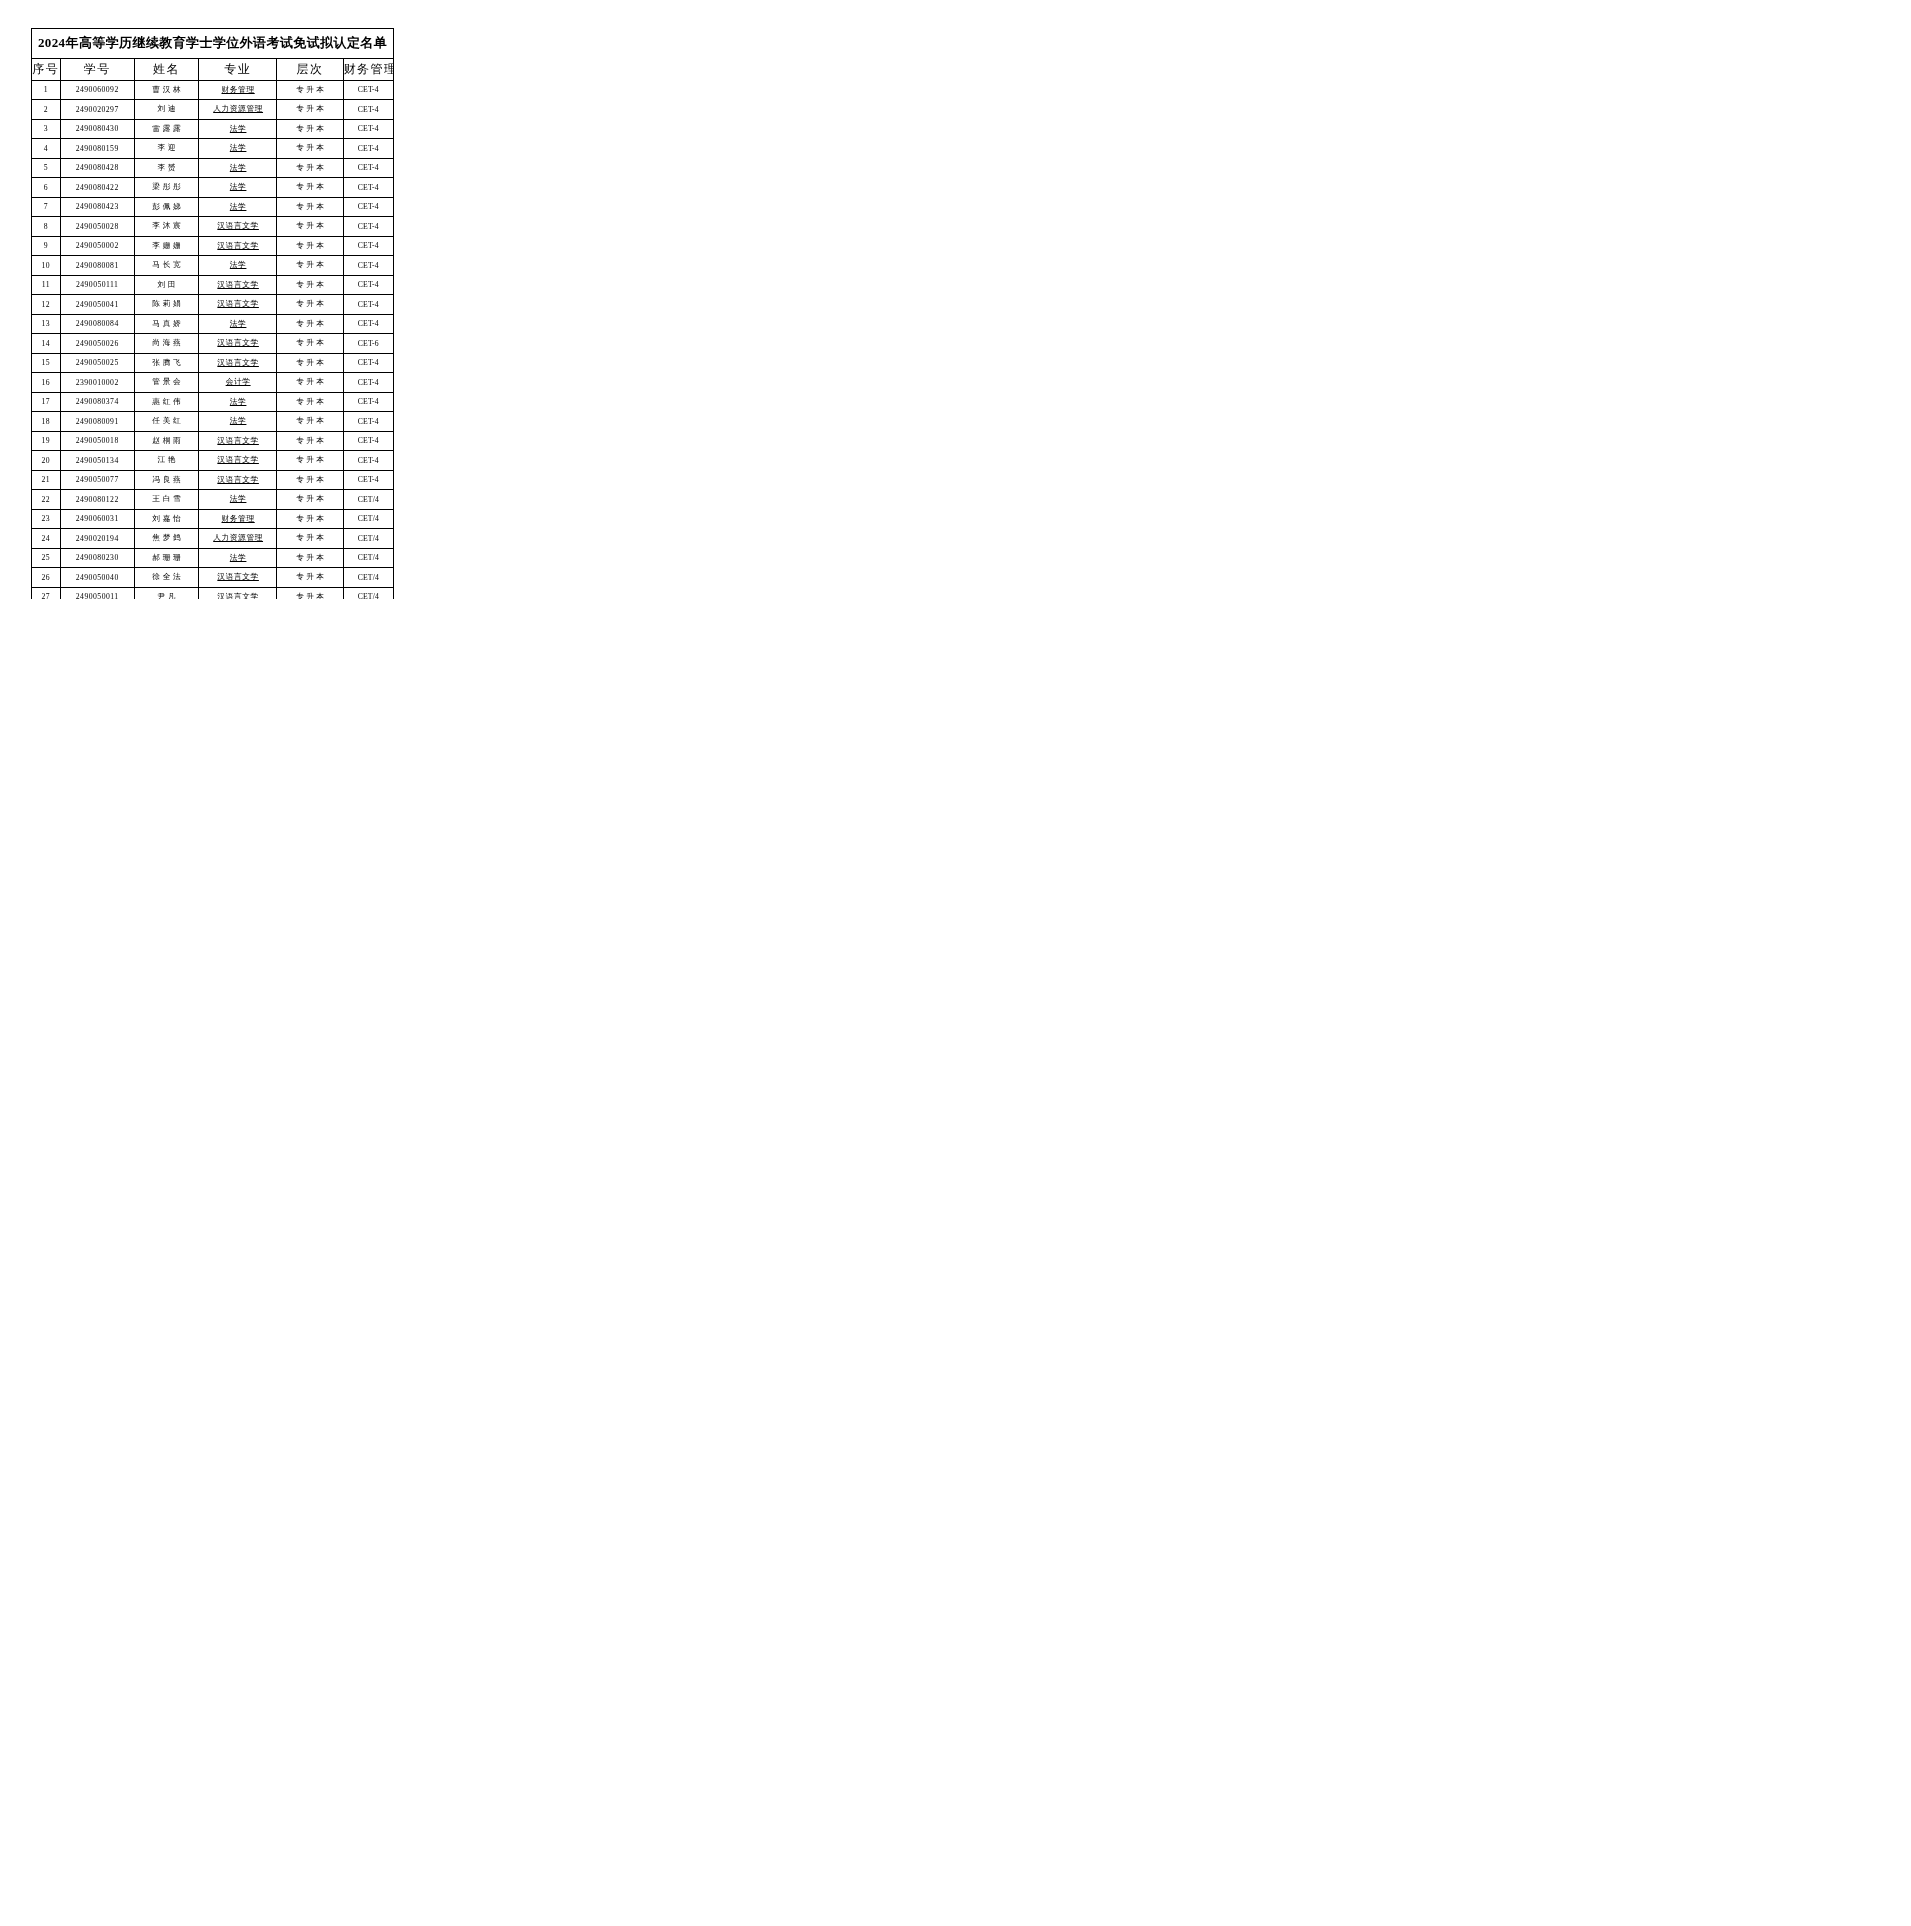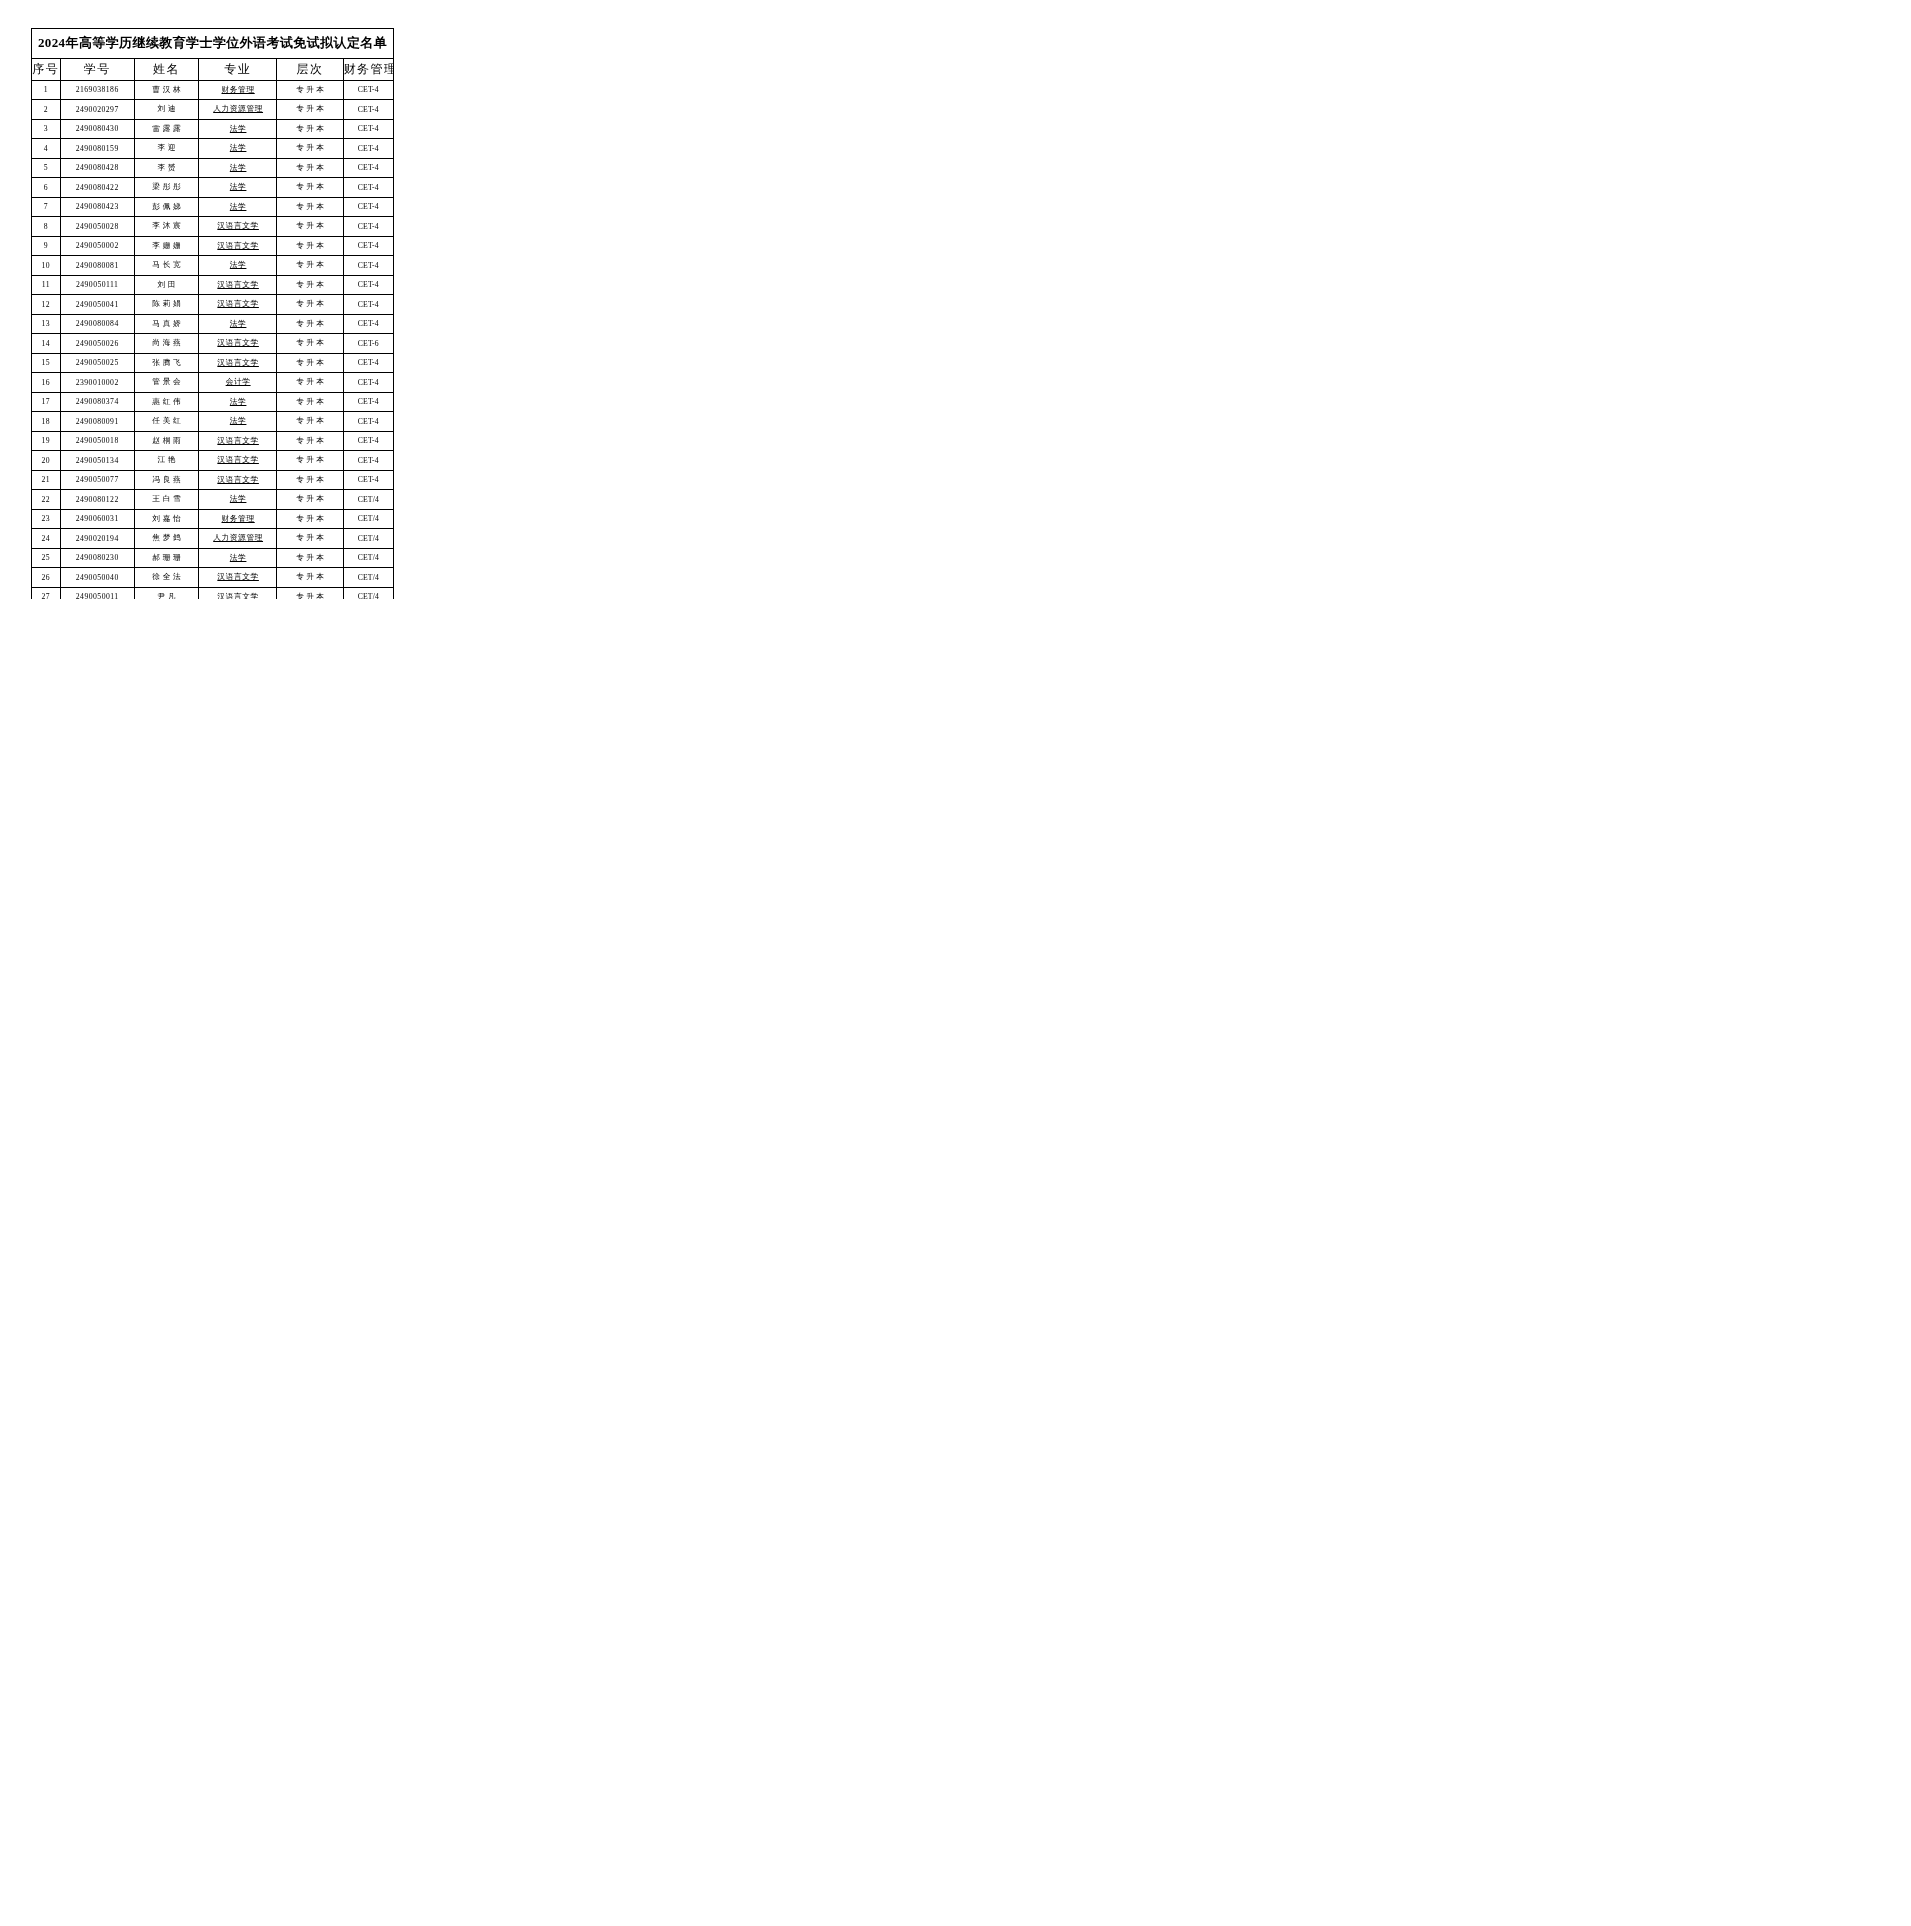--- a/index.html
+++ b/index.html
@@ -88,21 +88,21 @@
         <th>学号</th>
         <th>姓名</th>
         <th>专业</th>
         <th>层次</th>
         <th>财务管理</th>
       </tr>
     </thead>
     <tbody>
         <tr>
           <td class="c0">1</td>
-          <td class="c1">2169038186</td>
+          <td class="c1">2490060092</td>
           <td class="c2">曹汉林</td>
           <td class="c3">财务管理</td>
           <td class="c4">专升本</td>
           <td class="c5">CET-4</td>
         </tr>
         <tr>
           <td class="c0">2</td>
           <td class="c1">2490020297</td>
           <td class="c2">刘迪</td>
           <td class="c3">人力资源管理</td>

